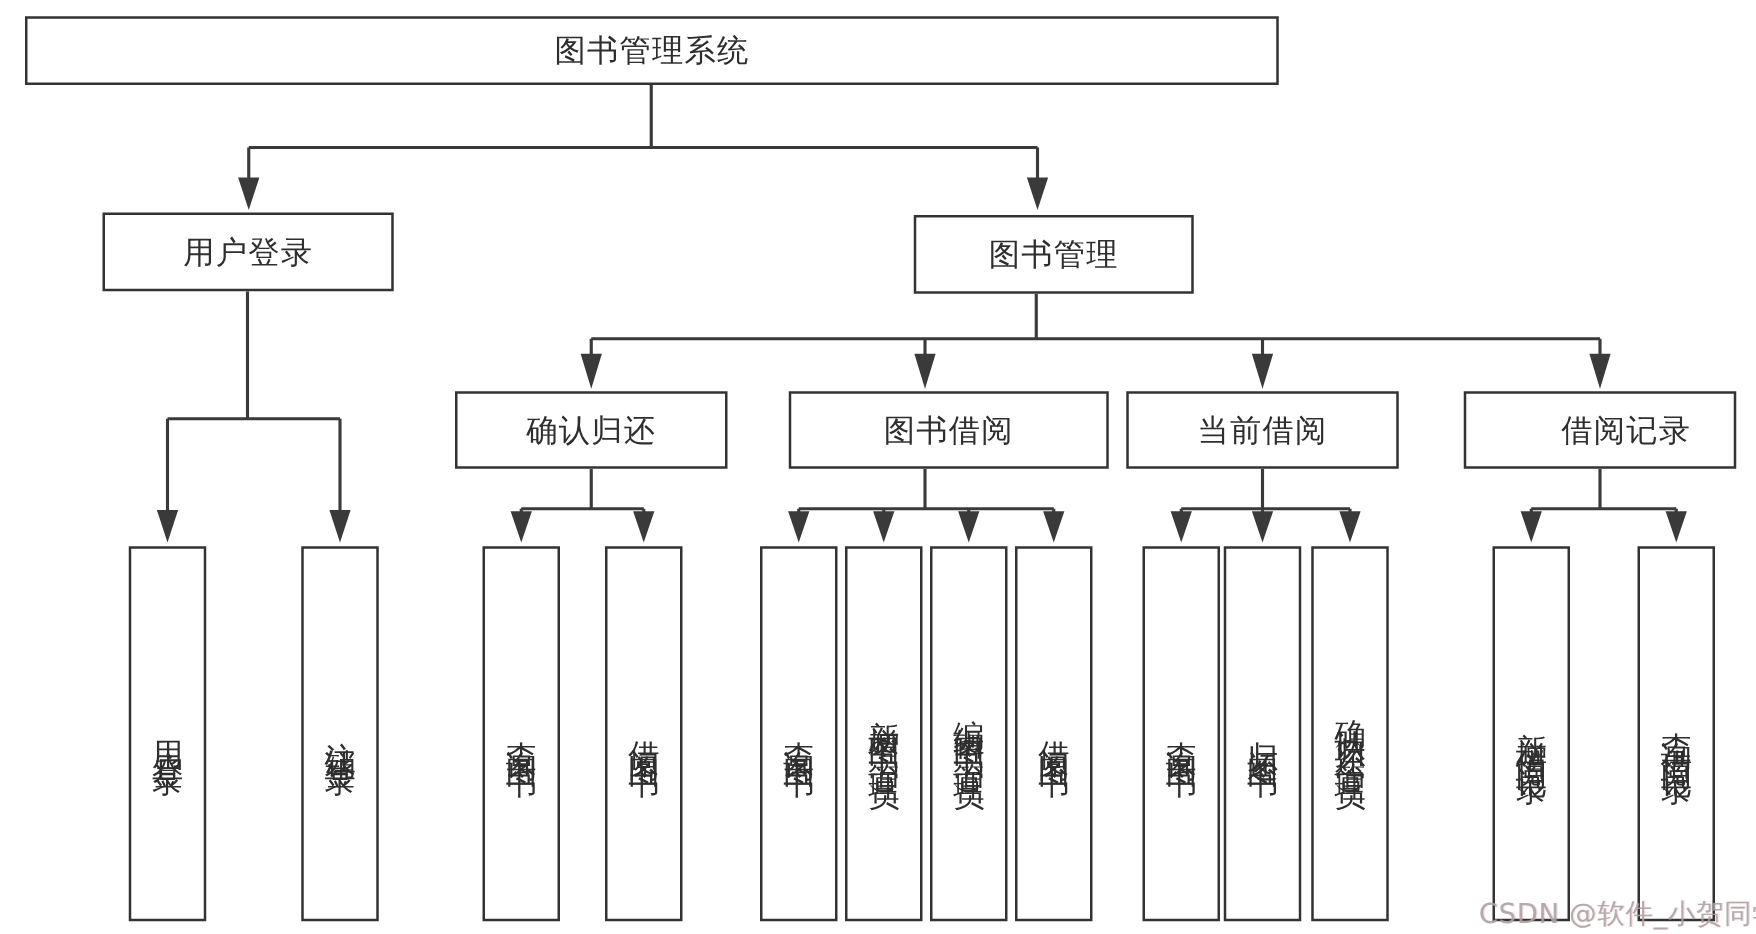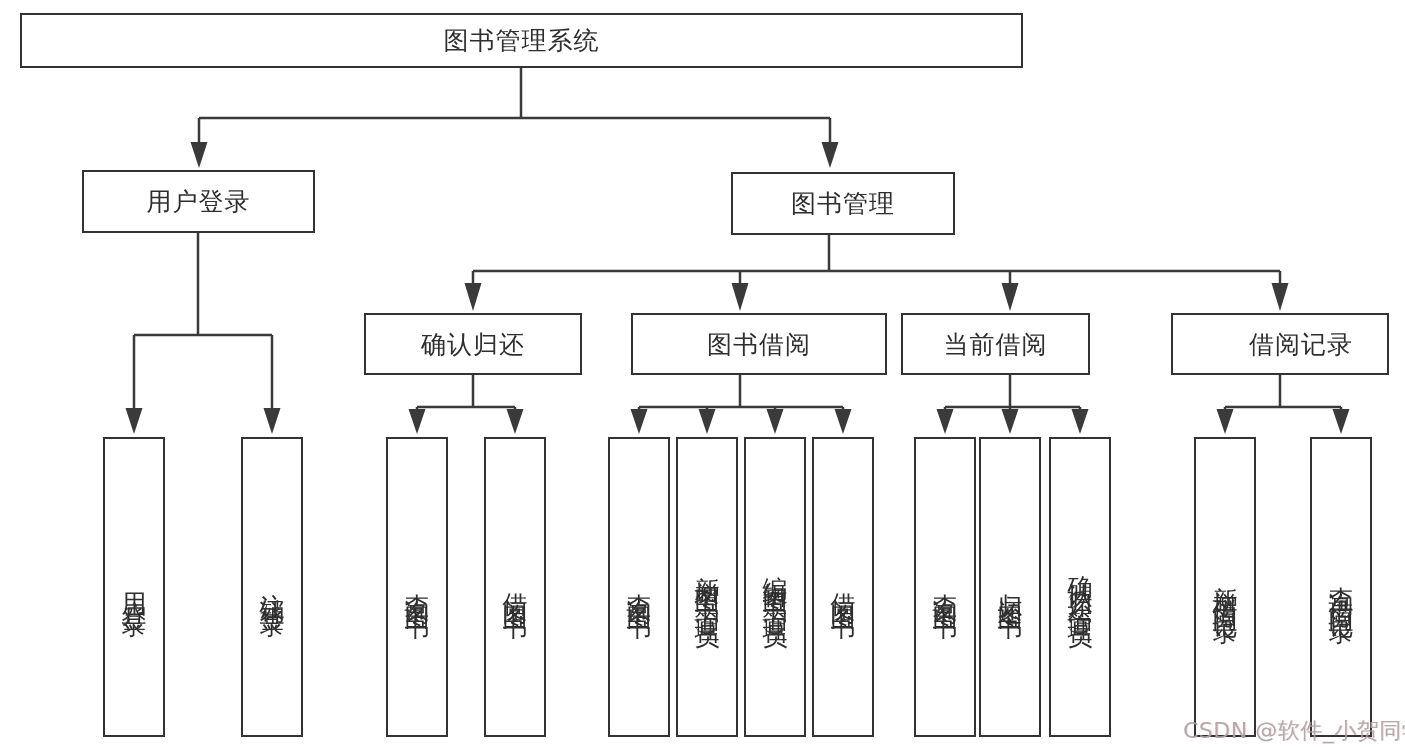--- a/index.html
+++ b/index.html
@@ -104,21 +104,21 @@
   <div class="node hbox" style="left:711px;top:172px;width:224px;height:63px;margin-left:20px;">
     <span>图书管理</span>
   </div>
 
   <div class="node hbox" style="left:364px;top:313px;width:218px;height:62px;">
     <span>确认归还</span>
   </div>
   <div class="node hbox" style="left:631px;top:313px;width:256px;height:62px;">
     <span>图书借阅</span>
   </div>
-  <div class="node hbox" style="left:901px;top:313px;width:189px;height:62px;">
+  <div class="node hbox" style="left:901px;top:313px;width:218px;height:62px;">
     <span>当前借阅</span>
   </div>
   <div class="node hbox" style="left:1171px;top:313px;width:218px;height:62px;padding-left:42px;">
     <span>借阅记录</span>
   </div>
 
   <div class="node vbox" style="left:103px;">
     <span class="vtext">用户登录</span>
   </div>
   <div class="node vbox" style="left:241px;">

